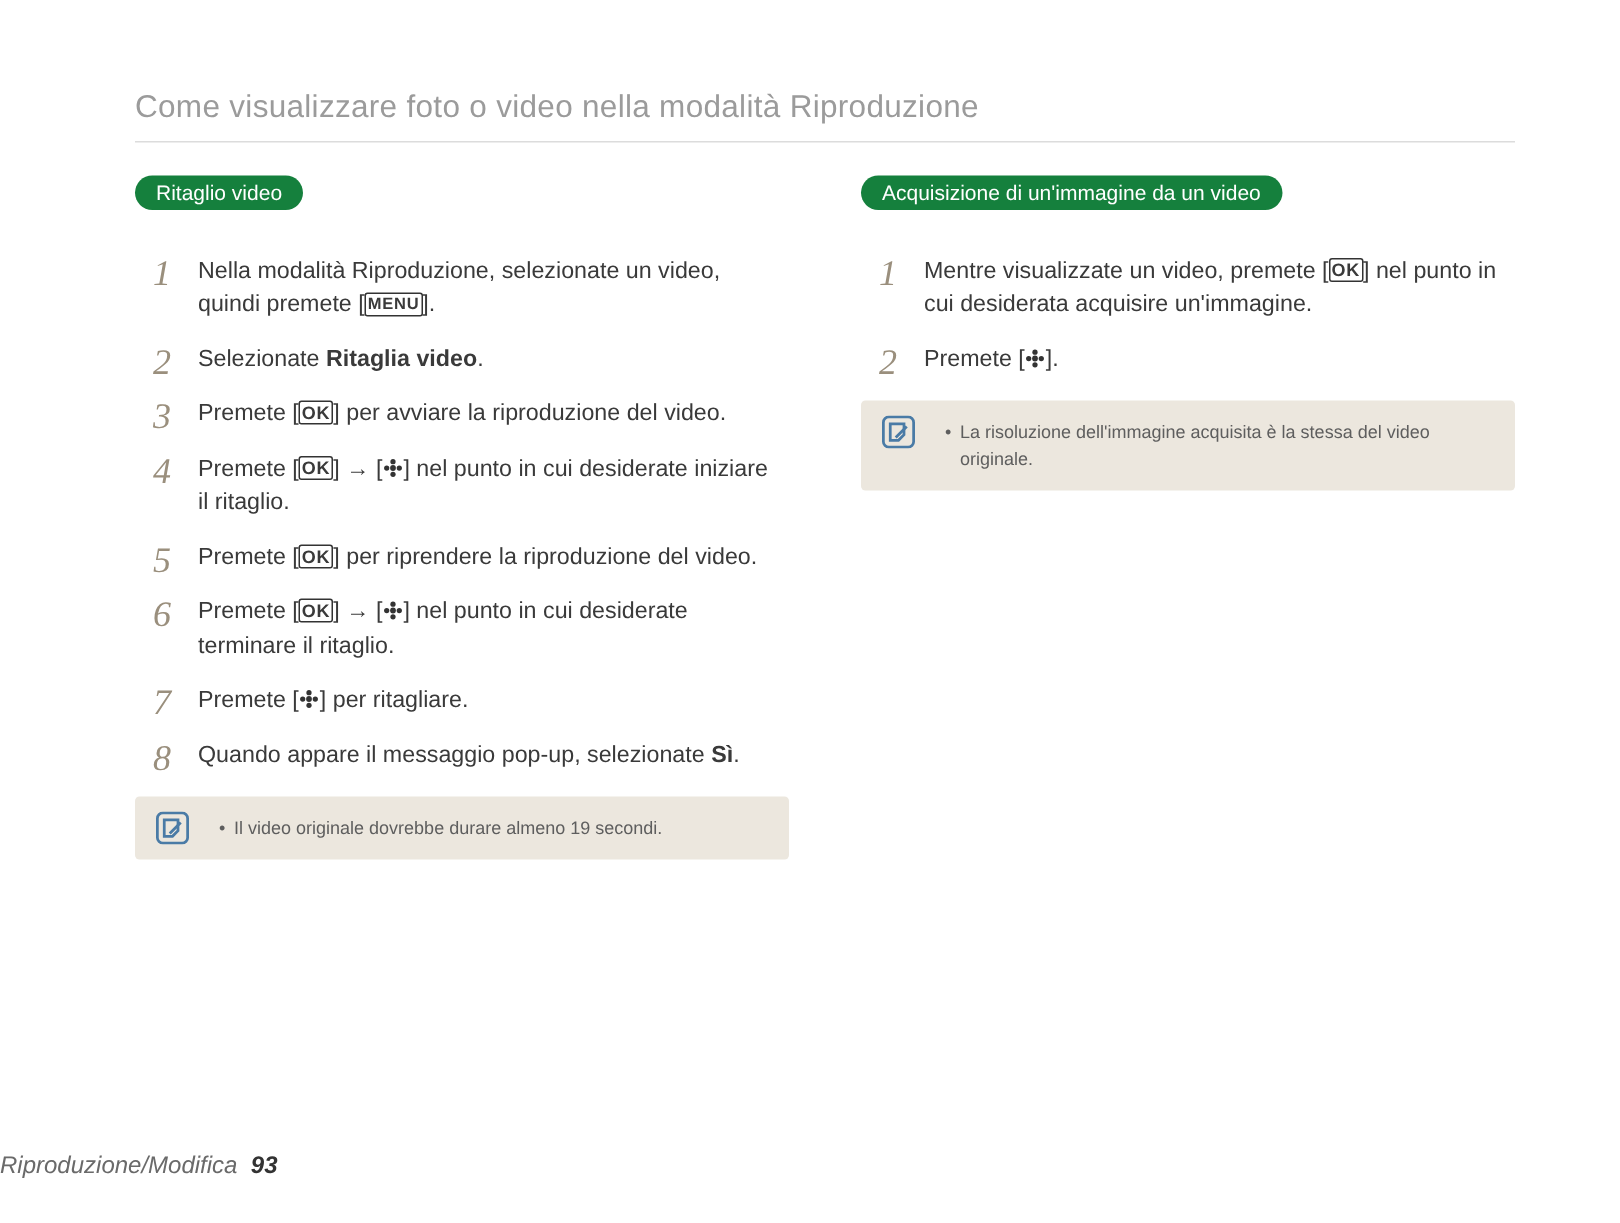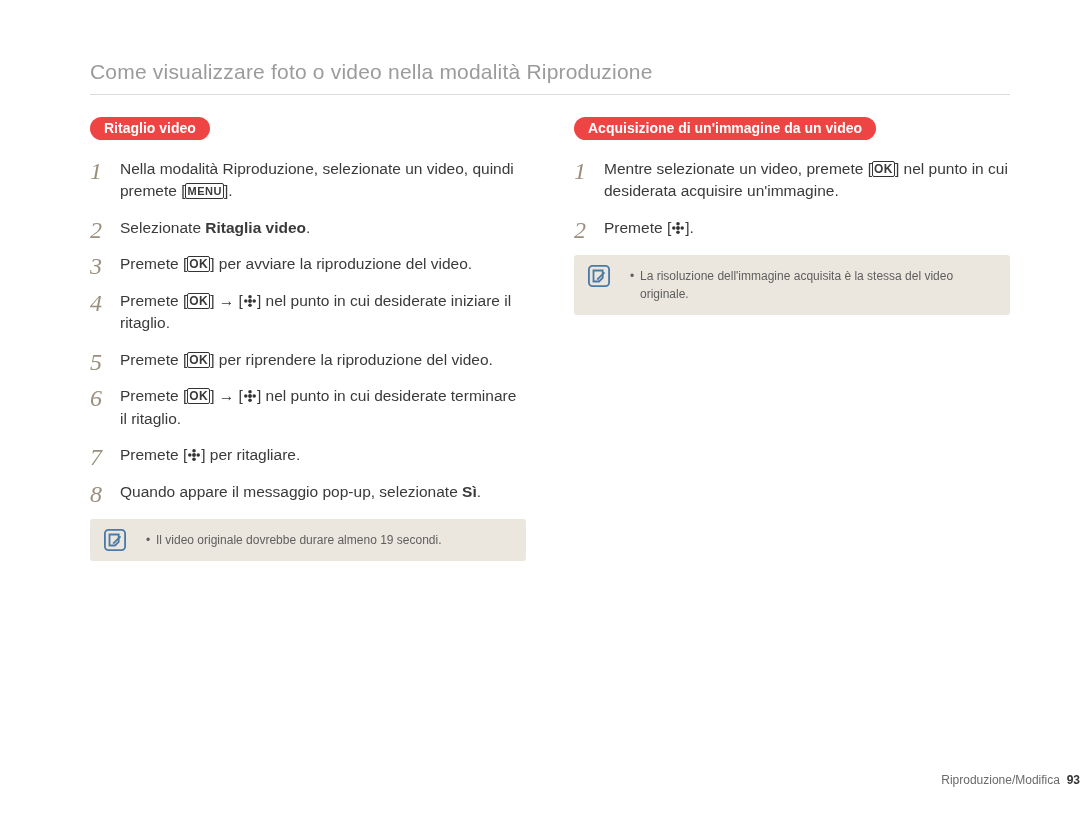--- a/index.html
+++ b/index.html
@@ -33,32 +33,32 @@
   }
   .columns {
     display: flex;
     gap: 48px;
   }
   .col {
     flex: 1;
   }
   .pill {
     display: inline-block;
-    background: #ef4444;
+    background: #15803d;
     color: #ffffff;
     border-radius: 12px;
     padding: 3px 14px 4px;
     font-size: 14px;
-    font-weight: bold;
+    font-weight: normal;
     margin-bottom: 18px;
   }
   ol.steps {
     list-style: none;
     padding: 0;
-    margin: 0;
+    margin: 12px;
     counter-reset: step;
   }
   ol.steps > li {
     counter-increment: step;
     position: relative;
     padding-left: 30px;
     margin-bottom: 14px;
     font-size: 15.5px;
     line-height: 1.45;
     color: #3a3a3a;
@@ -127,23 +127,24 @@
     content: "•";
     position: absolute;
     left: 0;
     top: 0;
   }
   .footer {
     position: absolute;
     bottom: 28px;
     left: 0;
     width: 100%;
-    text-align: right;
-    font-size: 12px;
+    text-align: left;
+    font-size: 16px;
     color: #6a6a6a;
+    font-style: italic;
   }
   .footer .pagenum {
     font-weight: bold;
     color: #333;
   }
 </style>
 </head>
 <body>
 
 <div class="page">
@@ -217,21 +218,21 @@
           <li>Il video originale dovrebbe durare almeno 19 secondi.</li>
         </ul>
       </div>
     </div>
 
     <div class="col">
       <div class="pill">Acquisizione di un'immagine da un video</div>
 
       <ol class="steps">
         <li>
-          <span>Mentre selezionate un video, premete [</span><span class="btn-box">OK</span><span>] nel punto in cui desiderata acquisire un'immagine.</span>
+          <span>Mentre visualizzate un video, premete [</span><span class="btn-box">OK</span><span>] nel punto in cui desiderata acquisire un'immagine.</span>
         </li>
         <li>
           <span>Premete [</span><svg class="icon-flower" viewBox="0 0 16 16">
               <g fill="#333">
                 <circle cx="8" cy="8" r="2.2"></circle>
                 <circle cx="8" cy="3.2" r="2"></circle>
                 <circle cx="8" cy="12.8" r="2"></circle>
                 <circle cx="3.2" cy="8" r="2"></circle>
                 <circle cx="12.8" cy="8" r="2"></circle>
               </g>

